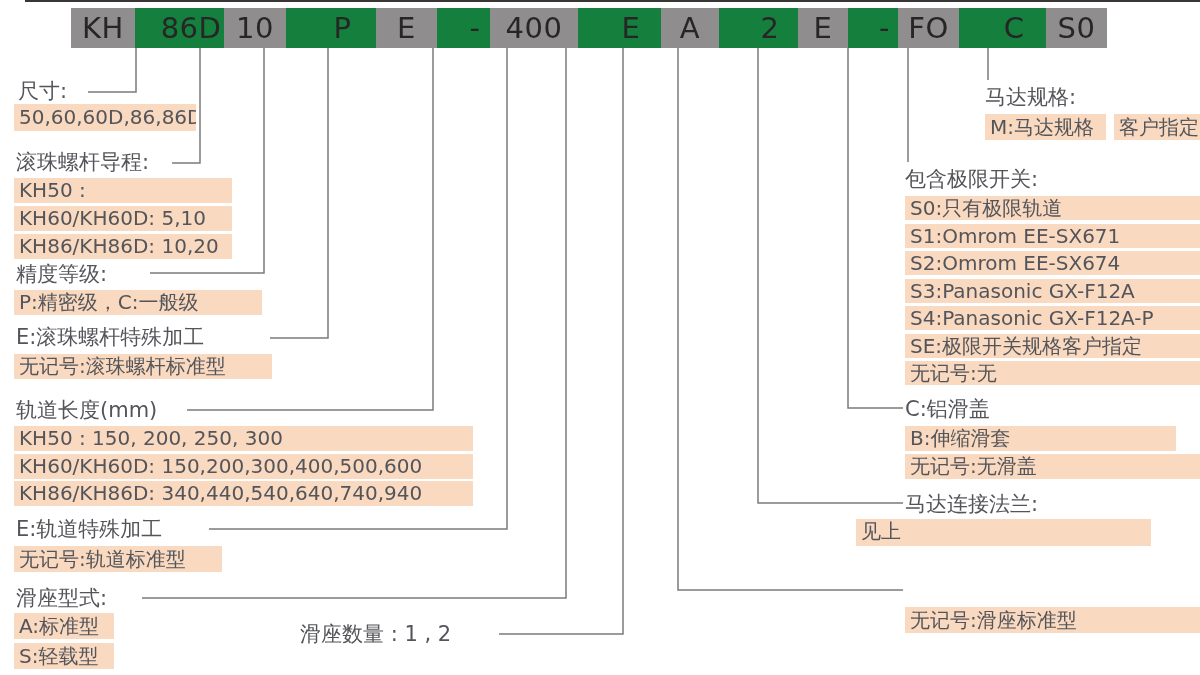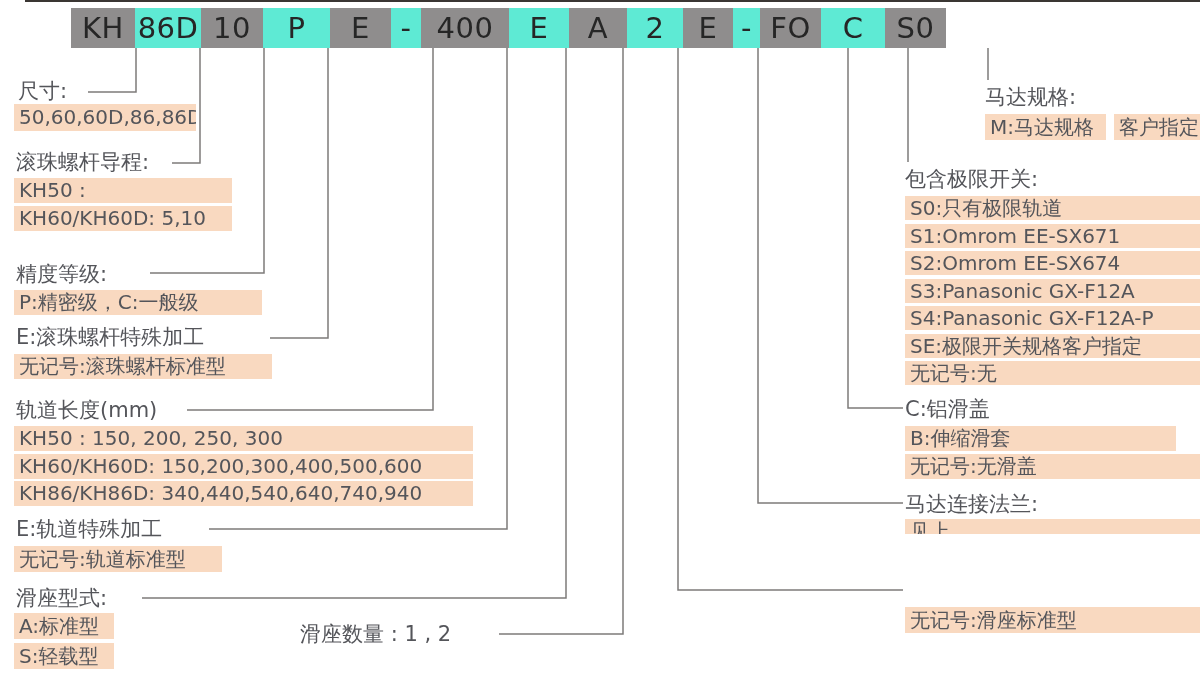--- a/index.html
+++ b/index.html
@@ -5,21 +5,21 @@
   html,body{margin:0;padding:0;background:#ffffff;}
   #stage{
     position:relative;width:1200px;height:675px;background:#ffffff;overflow:hidden;
     font-family:"DejaVu Sans","Liberation Sans",sans-serif;
   }
   #topline{position:absolute;top:0;left:25px;width:1175px;height:2px;background:#3a3633;}
   
   #code-row{position:absolute;left:39px;top:8px;display:flex;height:40px;margin-left:32px;}
   .seg{height:40px;line-height:40px;text-align:center;font-size:29px;color:#262626;letter-spacing:0.5px;}
   .seg-dark{background:#8f8d8d;}
-  .seg-light{background:#5eead4;}
+  .seg-light{background:#15803d;padding-left:23px;}
   
   #lines{position:absolute;left:0;top:0;}
   #lines polyline{fill:none;stroke:#7d7b7a;stroke-width:1.5;}
   
   .lbl{position:absolute;font-size:21px;color:#54555a;font-weight:500;white-space:nowrap;line-height:26px;}
   .bar{position:absolute;background:#f9d9c0;color:#54555a;font-size:20px;font-weight:500;white-space:nowrap;padding-left:5px;box-sizing:border-box;overflow:hidden;}
 </style>
 </head>
 <body>
 
@@ -60,20 +60,21 @@
     <polyline points="908,48 908,162"></polyline>
     <polyline points="988,48 988,80"></polyline>
   </svg>
 
   <div class="lbl" style="left:18px;top:78px">尺寸:</div>
   <div class="bar" style="left:14px;top:104px;width:182px;height:27px;line-height:27px">50,60,60D,86,86D</div>
 
   <div class="lbl" style="left:16px;top:149px">滚珠螺杆导程:</div>
   <div class="bar" style="left:14px;top:178px;width:218px;height:25px;line-height:25px">KH50 :</div>
   <div class="bar" style="left:14px;top:206px;width:218px;height:25px;line-height:25px">KH60/KH60D: 5,10</div>
+  <div class="bar" style="left:14px;top:234px;width:218px;height:25px;line-height:25px">KH86/KH86D: 10,20</div>
 
   <div class="lbl" style="left:16px;top:261px">精度等级:</div>
   <div class="bar" style="left:14px;top:290px;width:248px;height:25px;line-height:25px">P:精密级，C:一般级</div>
 
   <div class="lbl" style="left:16px;top:324px">E:滚珠螺杆特殊加工</div>
   <div class="bar" style="left:14px;top:354px;width:258px;height:25px;line-height:25px">无记号:滚珠螺杆标准型</div>
 
   <div class="lbl" style="left:16px;top:397px">轨道长度(mm)</div>
   <div class="bar" style="left:14px;top:426px;width:459px;height:25px;line-height:25px">KH50 : 150, 200, 250, 300</div>
   <div class="bar" style="left:14px;top:454px;width:459px;height:25px;line-height:25px">KH60/KH60D: 150,200,300,400,500,600</div>
@@ -99,17 +100,17 @@
   <div class="bar" style="left:905px;top:279px;width:295px;height:24px;line-height:24px">S3:Panasonic GX-F12A</div>
   <div class="bar" style="left:905px;top:306px;width:345px;height:24px;line-height:24px">S4:Panasonic GX-F12A-P</div>
   <div class="bar" style="left:905px;top:334px;width:346px;height:24px;line-height:24px">SE:极限开关规格客户指定</div>
   <div class="bar" style="left:905px;top:361px;width:295px;height:24px;line-height:24px">无记号:无</div>
 
   <div class="lbl" style="left:905px;top:396px">C:铝滑盖</div>
   <div class="bar" style="left:905px;top:426px;width:271px;height:25px;line-height:25px">B:伸缩滑套</div>
   <div class="bar" style="left:905px;top:454px;width:295px;height:25px;line-height:25px">无记号:无滑盖</div>
 
   <div class="lbl" style="left:905px;top:491px">马达连接法兰:</div>
-  <div class="bar" style="left:905px;top:519px;width:295px;height:15px;line-height:25px">见上</div>
+  <div class="bar" style="left:856px;top:519px;width:295px;height:27px;line-height:25px">见上</div>
 
   <div class="bar" style="left:905px;top:607px;width:295px;height:26px;line-height:26px">无记号:滑座标准型</div>
 
 </div>
 
 </body></html>

